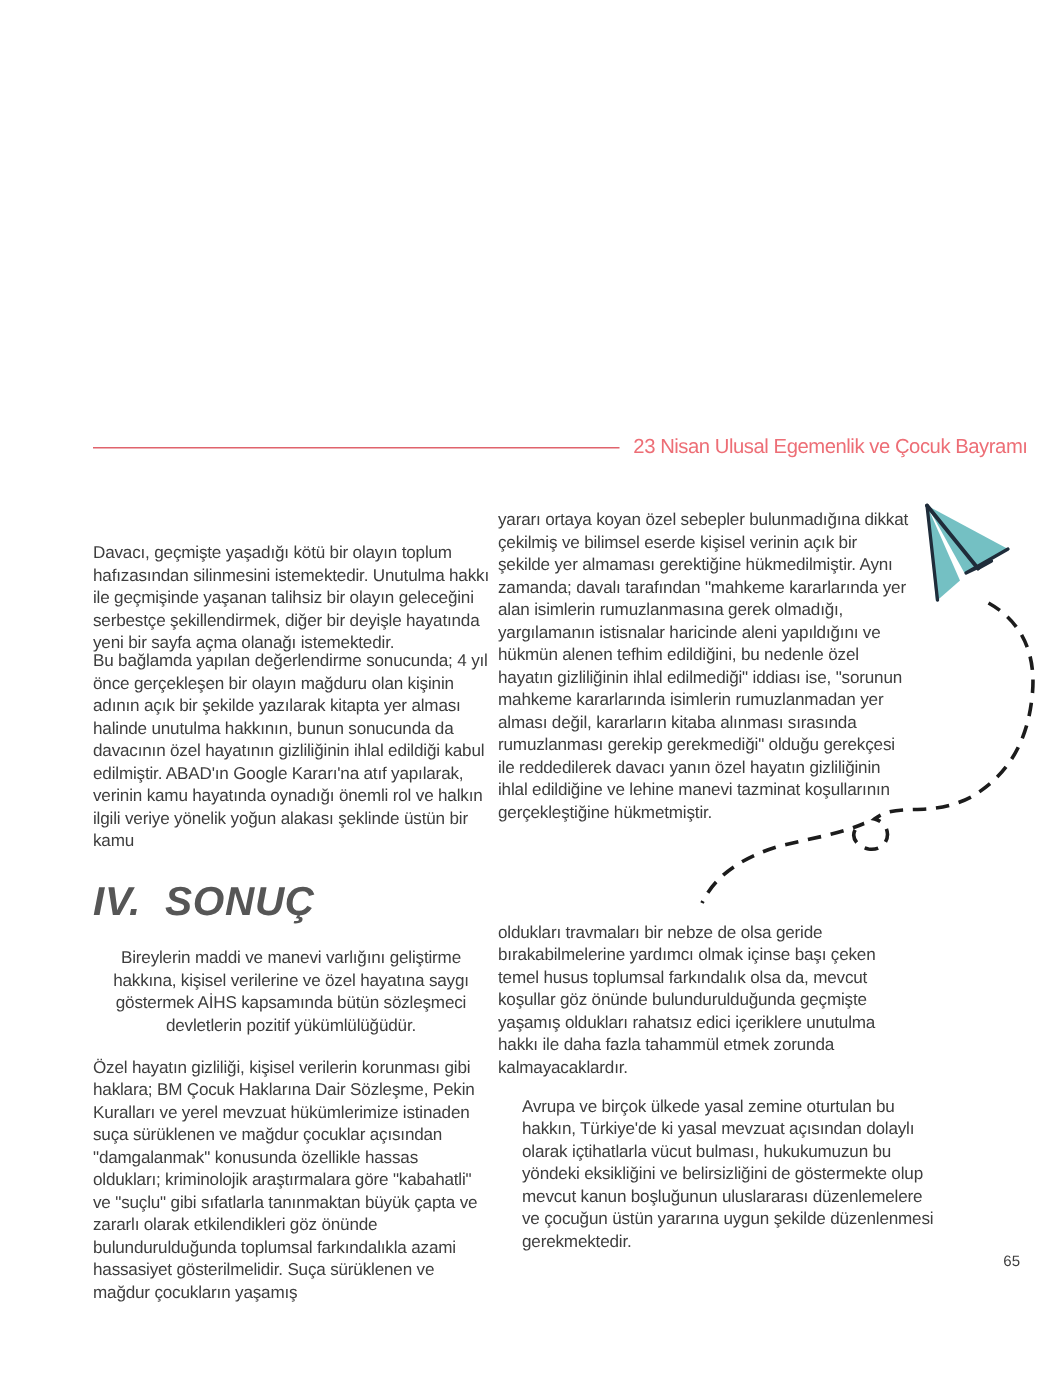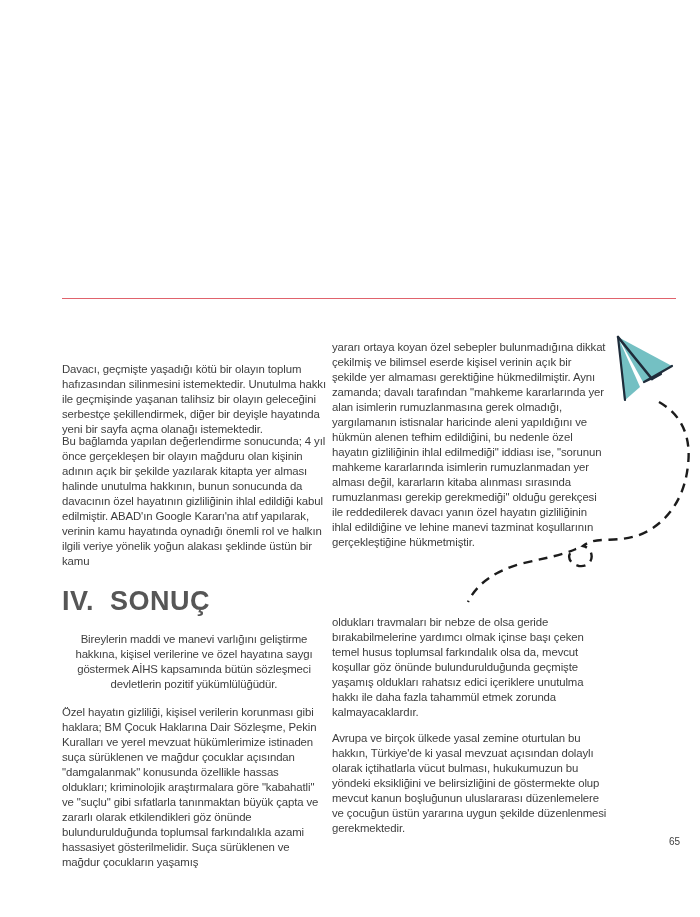--- a/index.html
+++ b/index.html
@@ -24,41 +24,42 @@
     color:#3e3e3e;text-align:left;
   }
   .col-left{left:62px;width:264px;margin-top:33px;}
   .col-right{left:332px;width:275px;}
   .p-l1{top:329px;}
   .p-l2{top:401px;}
   .p-l3{top:599px;text-align:center;}
   .p-l4{top:672px;}
   .p-r1{top:329px;}
   .p-r2{top:604px;}
-  .p-r3{top:720px;}
+  .p-r3{top:720px;margin-left:16px;}
   
   .section-heading{
     position:absolute;left:62px;top:563px;
-    font-size:27px;line-height:32px;font-weight:bold;
+    font-size:27px;line-height:32px;font-style:italic;font-weight:bold;
     color:#565656;letter-spacing:0.5px;white-space:pre-wrap;
   }
   
   .page-number{
     position:absolute;right:20px;top:836px;font-size:10px;color:#3e3e3e;
   }
   
   .plane-illustration{
     position:absolute;left:440px;top:325px;width:260px;height:290px;
   }
 </style>
 </head>
 <body>
 
 <div class="running-header">
   <div class="rule"></div>
+  <span class="chapter-title">23 Nisan Ulusal Egemenlik ve Çocuk Bayramı</span>
 </div>
 
 <p class="para col-left p-l1">Davacı, geçmişte yaşadığı kötü bir olayın toplum hafızasından silinmesini istemektedir. Unutulma hakkı ile geçmişinde yaşanan talihsiz bir olayın geleceğini serbestçe şekillendirmek, diğer bir deyişle hayatında yeni bir sayfa açma olanağı istemektedir.</p>
 <p class="para col-left p-l2">Bu bağlamda yapılan değerlendirme sonucunda; 4 yıl önce gerçekleşen bir olayın mağduru olan kişinin adının açık bir şekilde yazılarak kitapta yer alması halinde unutulma hakkının, bunun sonucunda da davacının özel hayatının gizliliğinin ihlal edildiği kabul edilmiştir. ABAD'ın Google Kararı'na atıf yapılarak, verinin kamu hayatında oynadığı önemli rol ve halkın ilgili veriye yönelik yoğun alakası şeklinde üstün bir kamu</p>
 
 <h2 class="section-heading">IV.  SONUÇ</h2>
 
 <p class="para col-left p-l3">Bireylerin maddi ve manevi varlığını geliştirme hakkına, kişisel verilerine ve özel hayatına saygı göstermek AİHS kapsamında bütün sözleşmeci devletlerin pozitif yükümlülüğüdür.</p>
 <p class="para col-left p-l4">Özel hayatın gizliliği, kişisel verilerin korunması gibi haklara; BM Çocuk Haklarına Dair Sözleşme, Pekin Kuralları ve yerel mevzuat hükümlerimize istinaden suça sürüklenen ve mağdur çocuklar açısından "damgalanmak" konusunda özellikle hassas oldukları; kriminolojik araştırmalara göre "kabahatli" ve "suçlu" gibi sıfatlarla tanınmaktan büyük çapta ve zararlı olarak etkilendikleri göz önünde bulundurulduğunda toplumsal farkındalıkla azami hassasiyet gösterilmelidir. Suça sürüklenen ve mağdur çocukların yaşamış</p>
 

